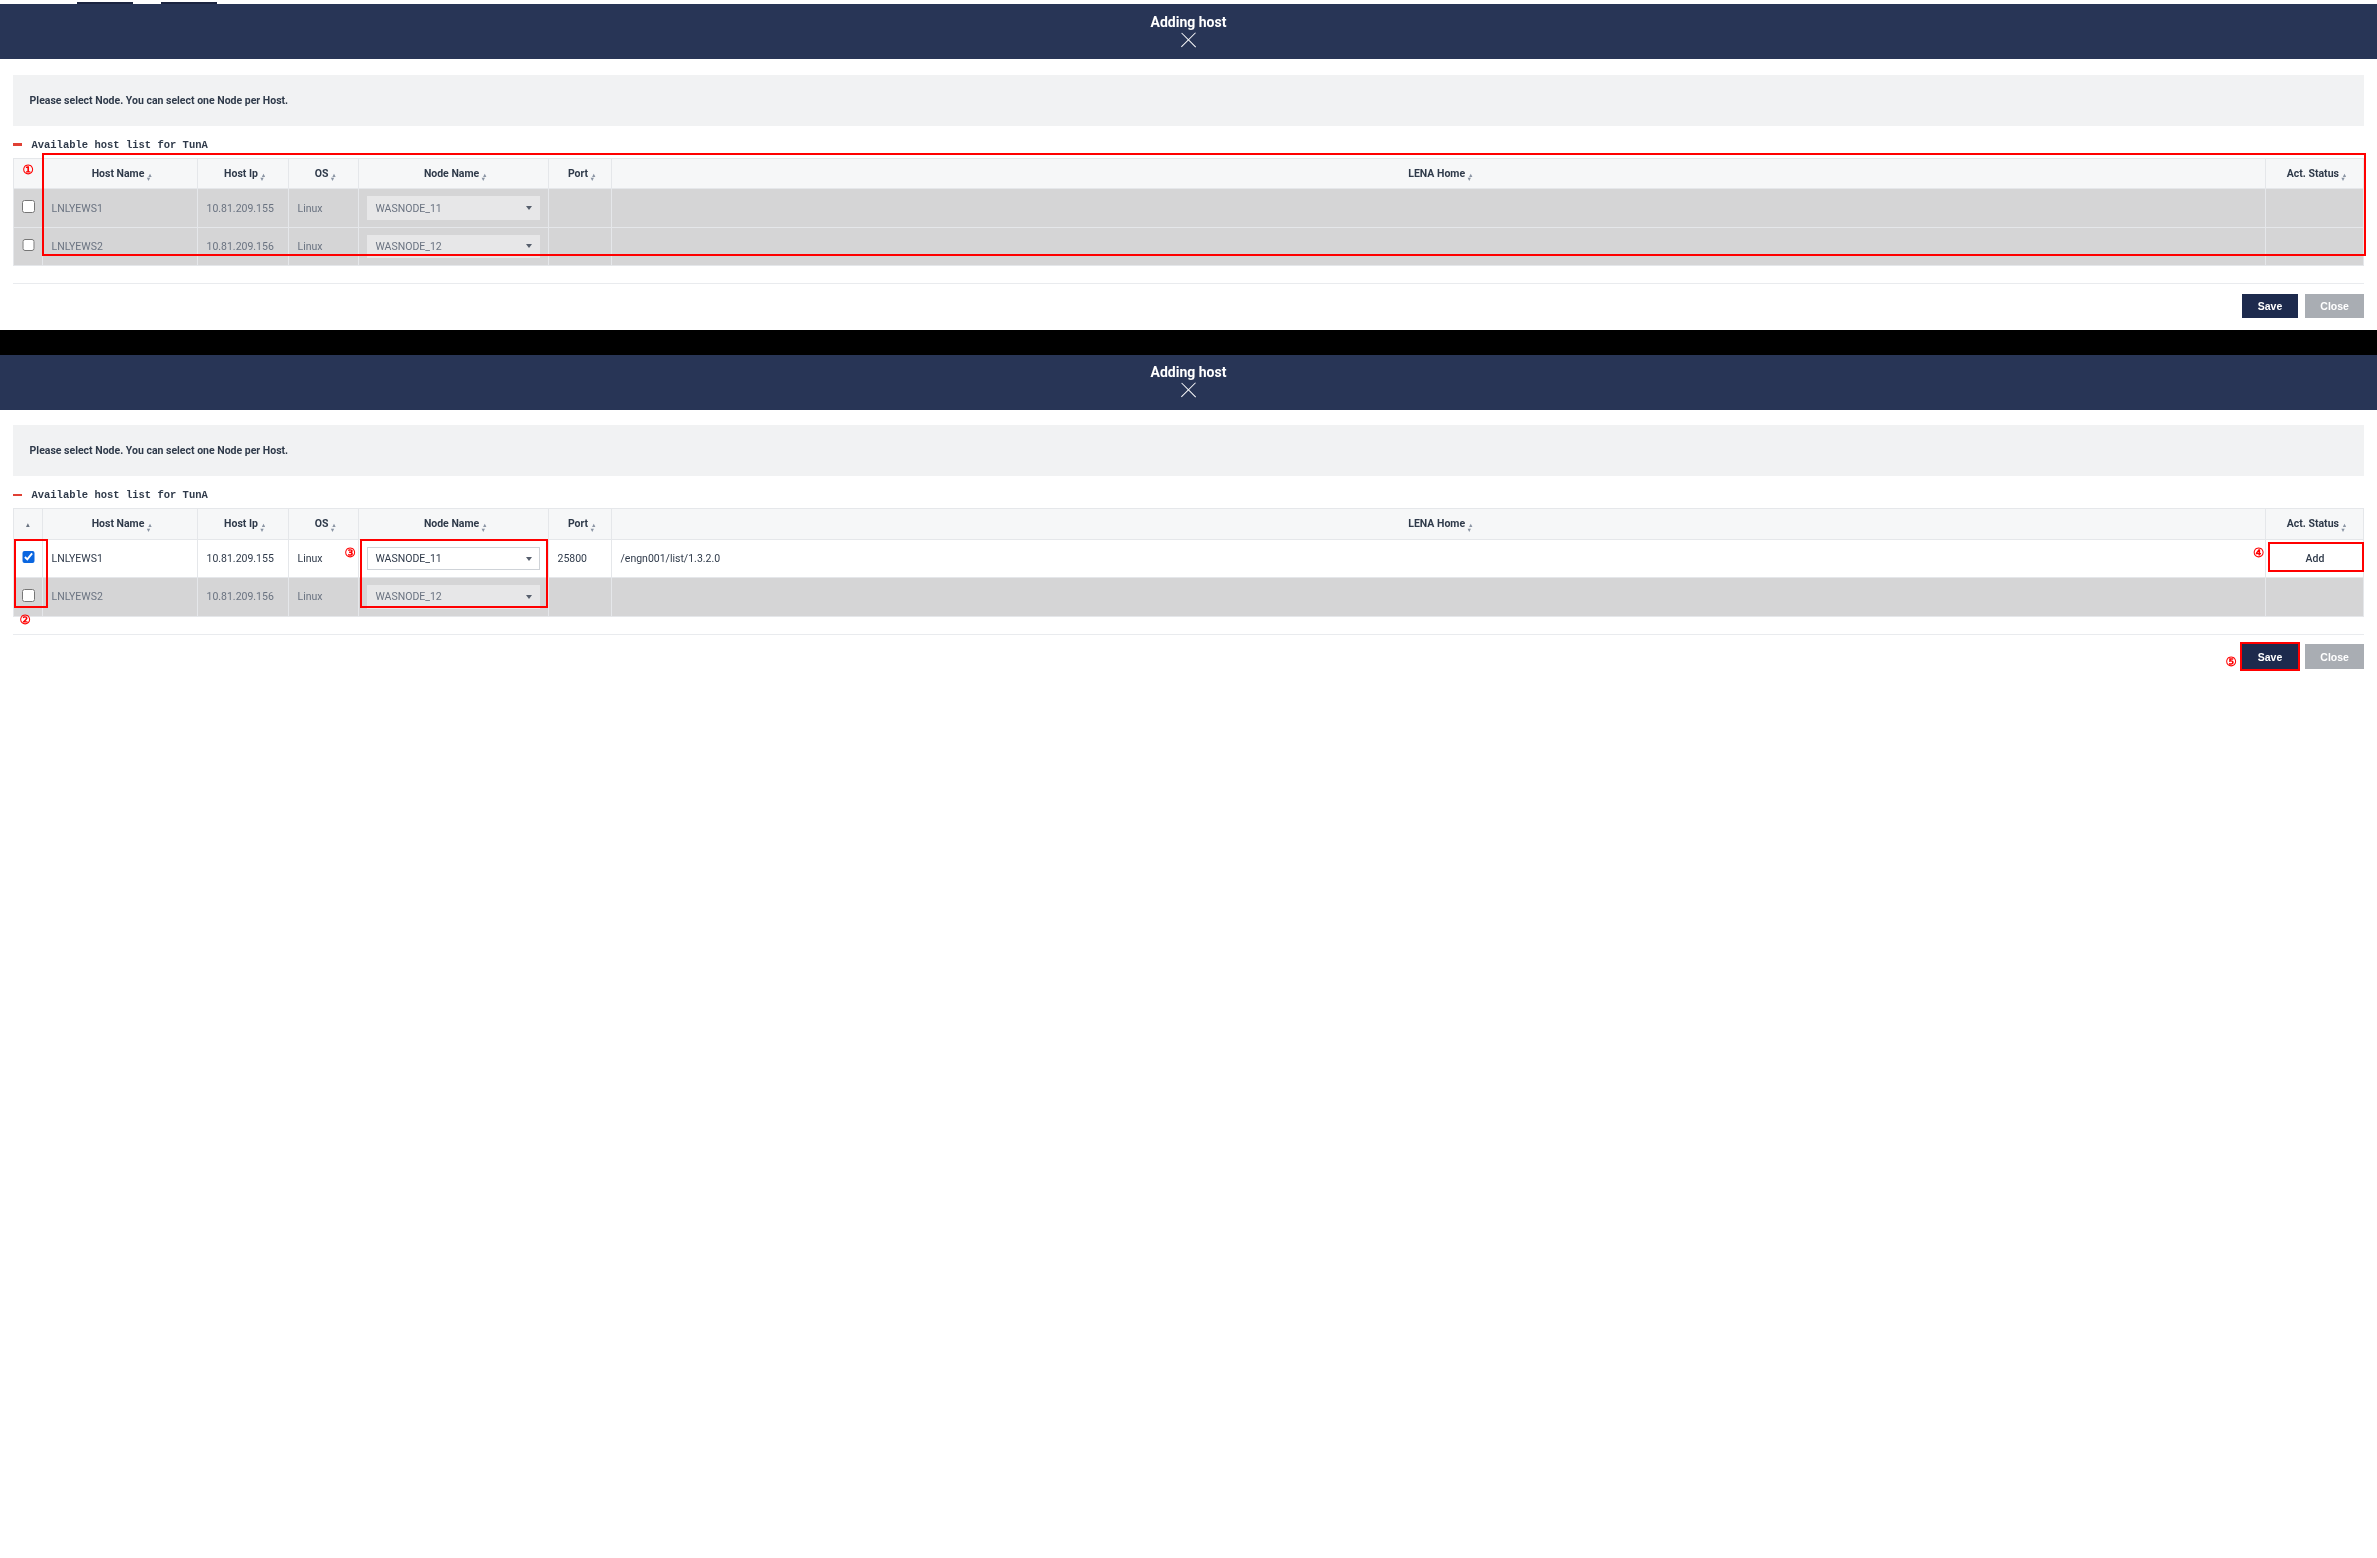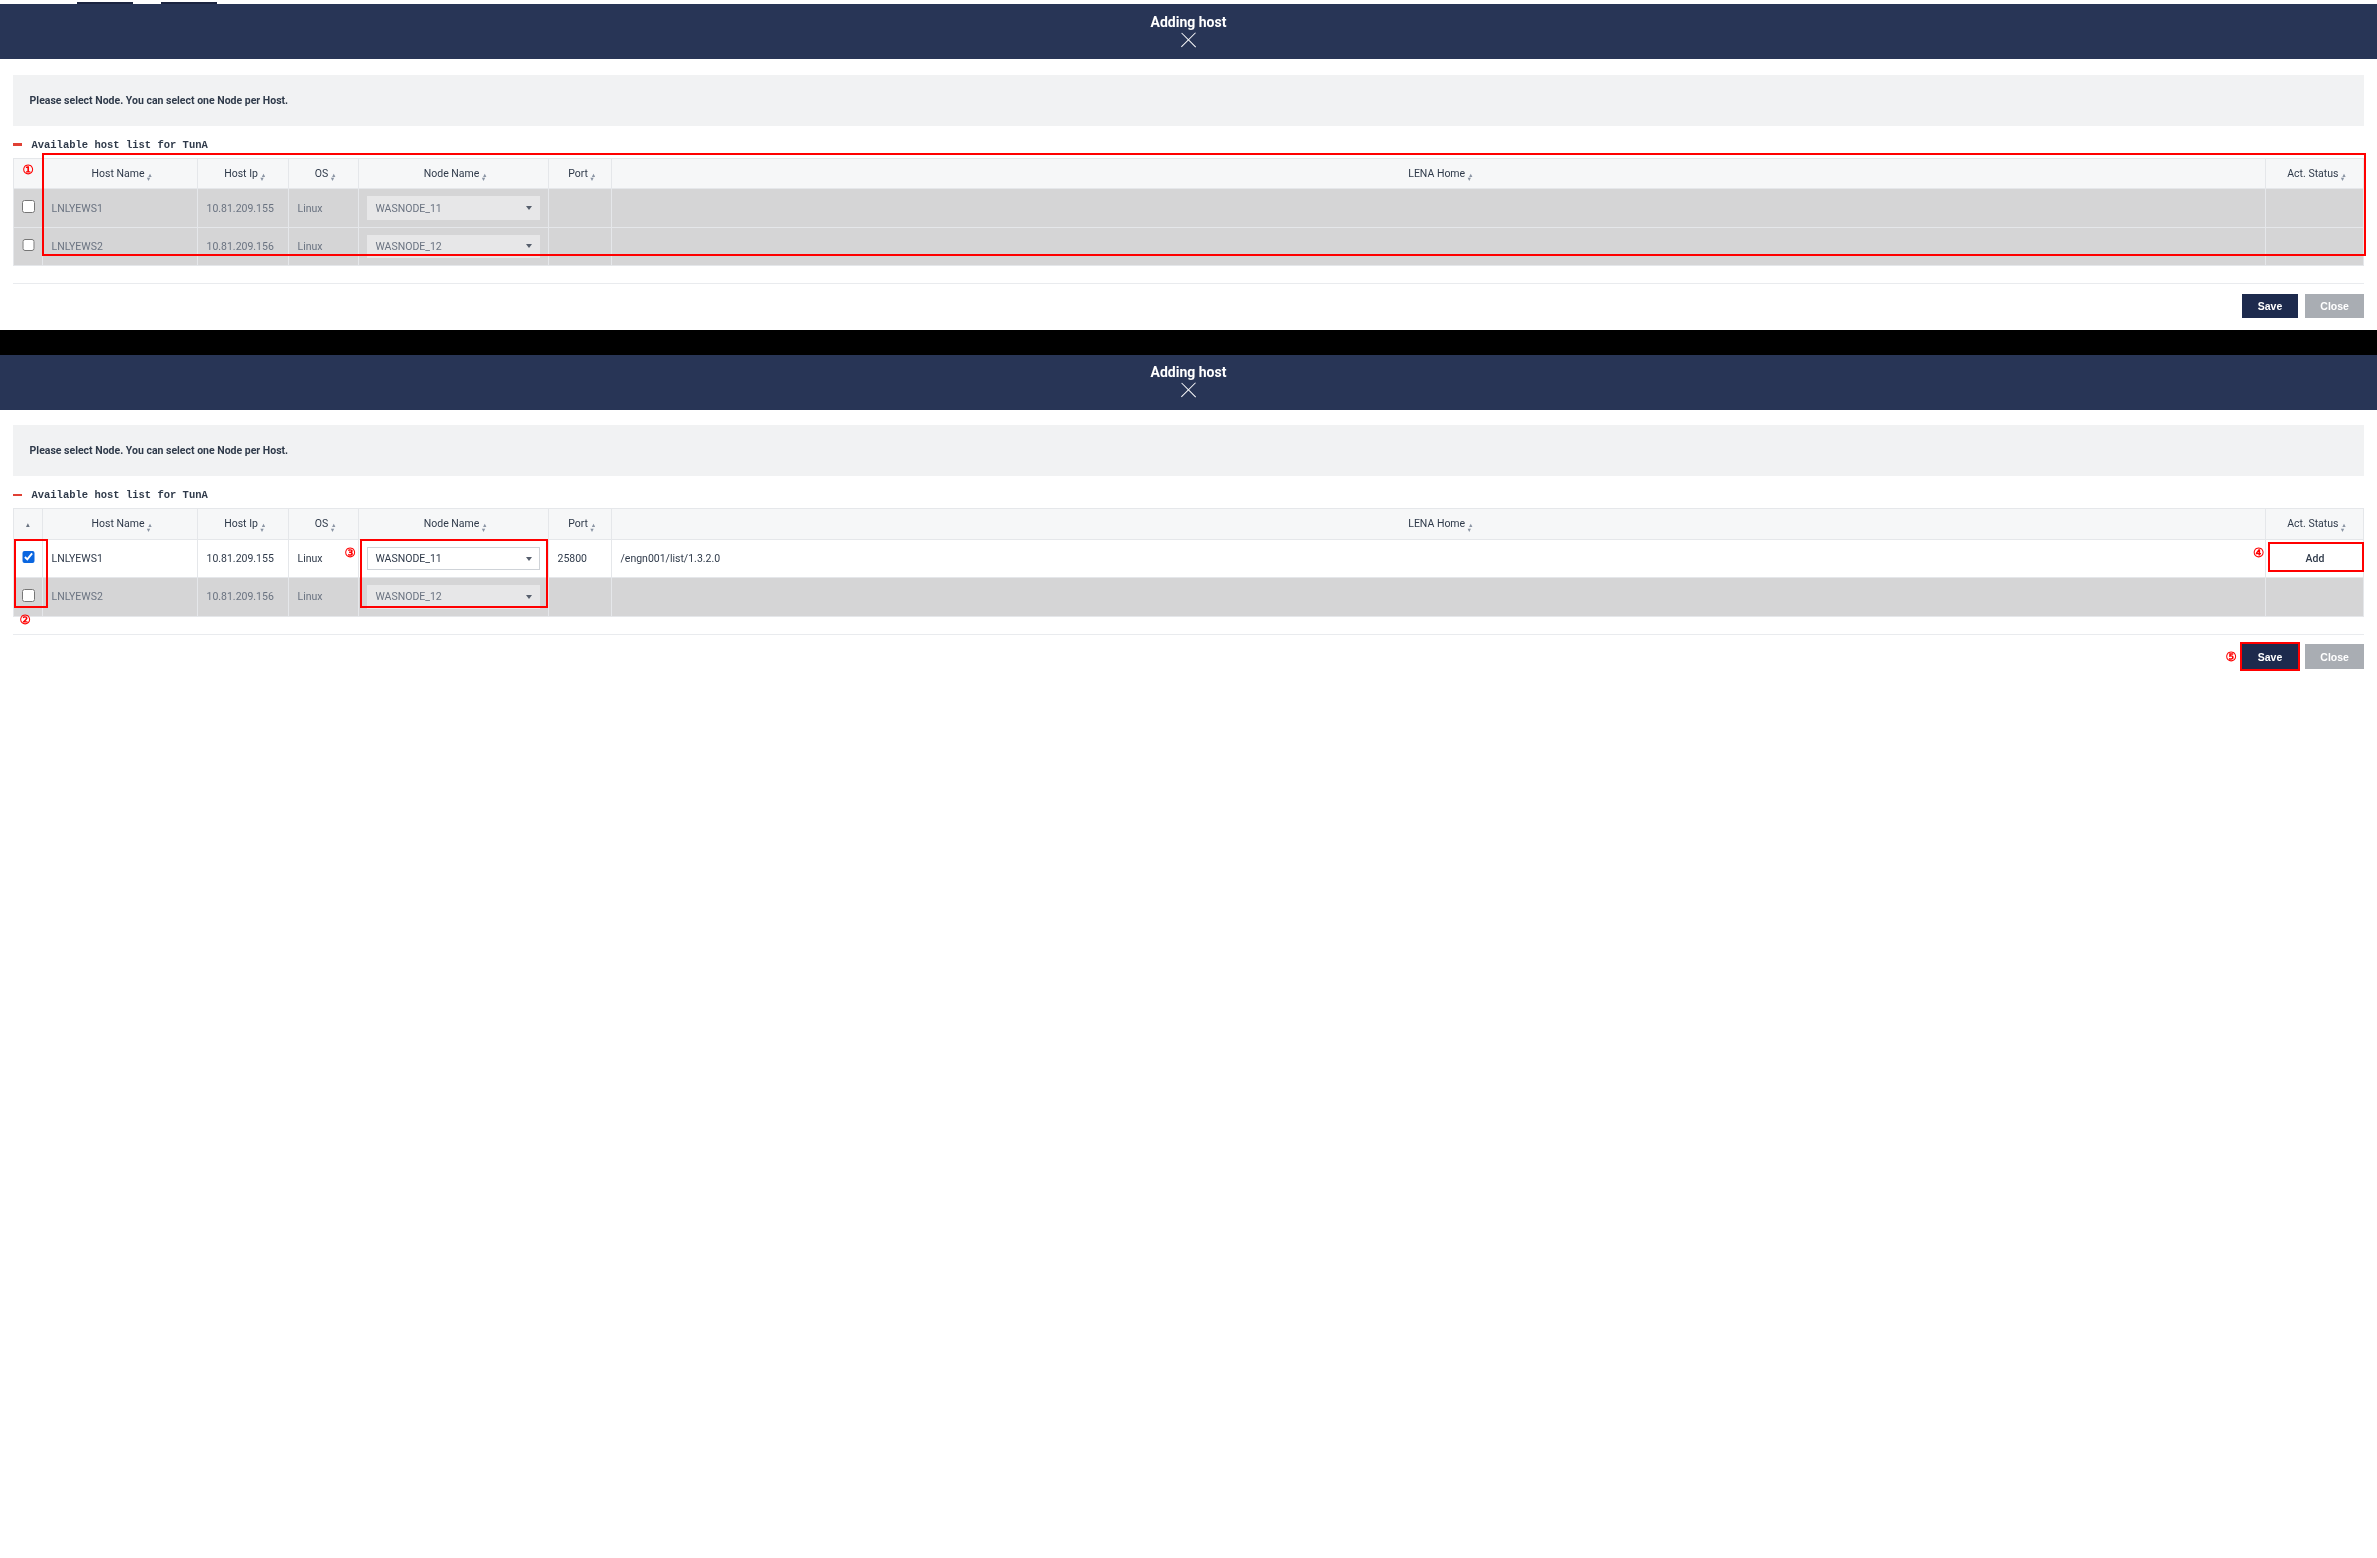--- a/index.html
+++ b/index.html
@@ -87,21 +87,21 @@
   col.c-host  { width: 155px; }
   col.c-ip    { width: 91px; }
   col.c-os    { width: 70px; }
   col.c-node  { width: 190px; }
   col.c-port  { width: 63px; }
   col.c-lena  { width: auto; }
   col.c-stat  { width: 98px; }
 
   thead th {
     background: #f6f7f8;
-    font-weight: 400;
+    font-weight: 700;
     color: #2f3a4a;
     padding: 8.4px 5.6px;
     border: 0.7px solid #e5e7ea;
     border-top: 0.7px solid #e5e7ea;
     text-align: center;
     white-space: nowrap;
   }
   tbody td {
     padding: 7px 8.4px;
     border: 0.7px solid #e5e7ea;
@@ -148,21 +148,21 @@
     border-top: 4.2px solid #565e6c;
   }
 
   .footer-row {
     border-top: 0.7px solid #e9ebee;
     margin: 17px 12.6px 0 12.6px;
     padding: 9.8px 0 11.2px 0;
     display: flex;
     justify-content: flex-end;
     gap: 7px;
-    align-items: center;
+    align-items: flex-end;
   }
   .btn {
     padding: 6.3px 15.5px;
     font-size: 10.5px;
     font-weight: 600;
     border: none;
     cursor: pointer;
     color: #fff;
   }
   .btn-save  { background: #1d2a4d; }

